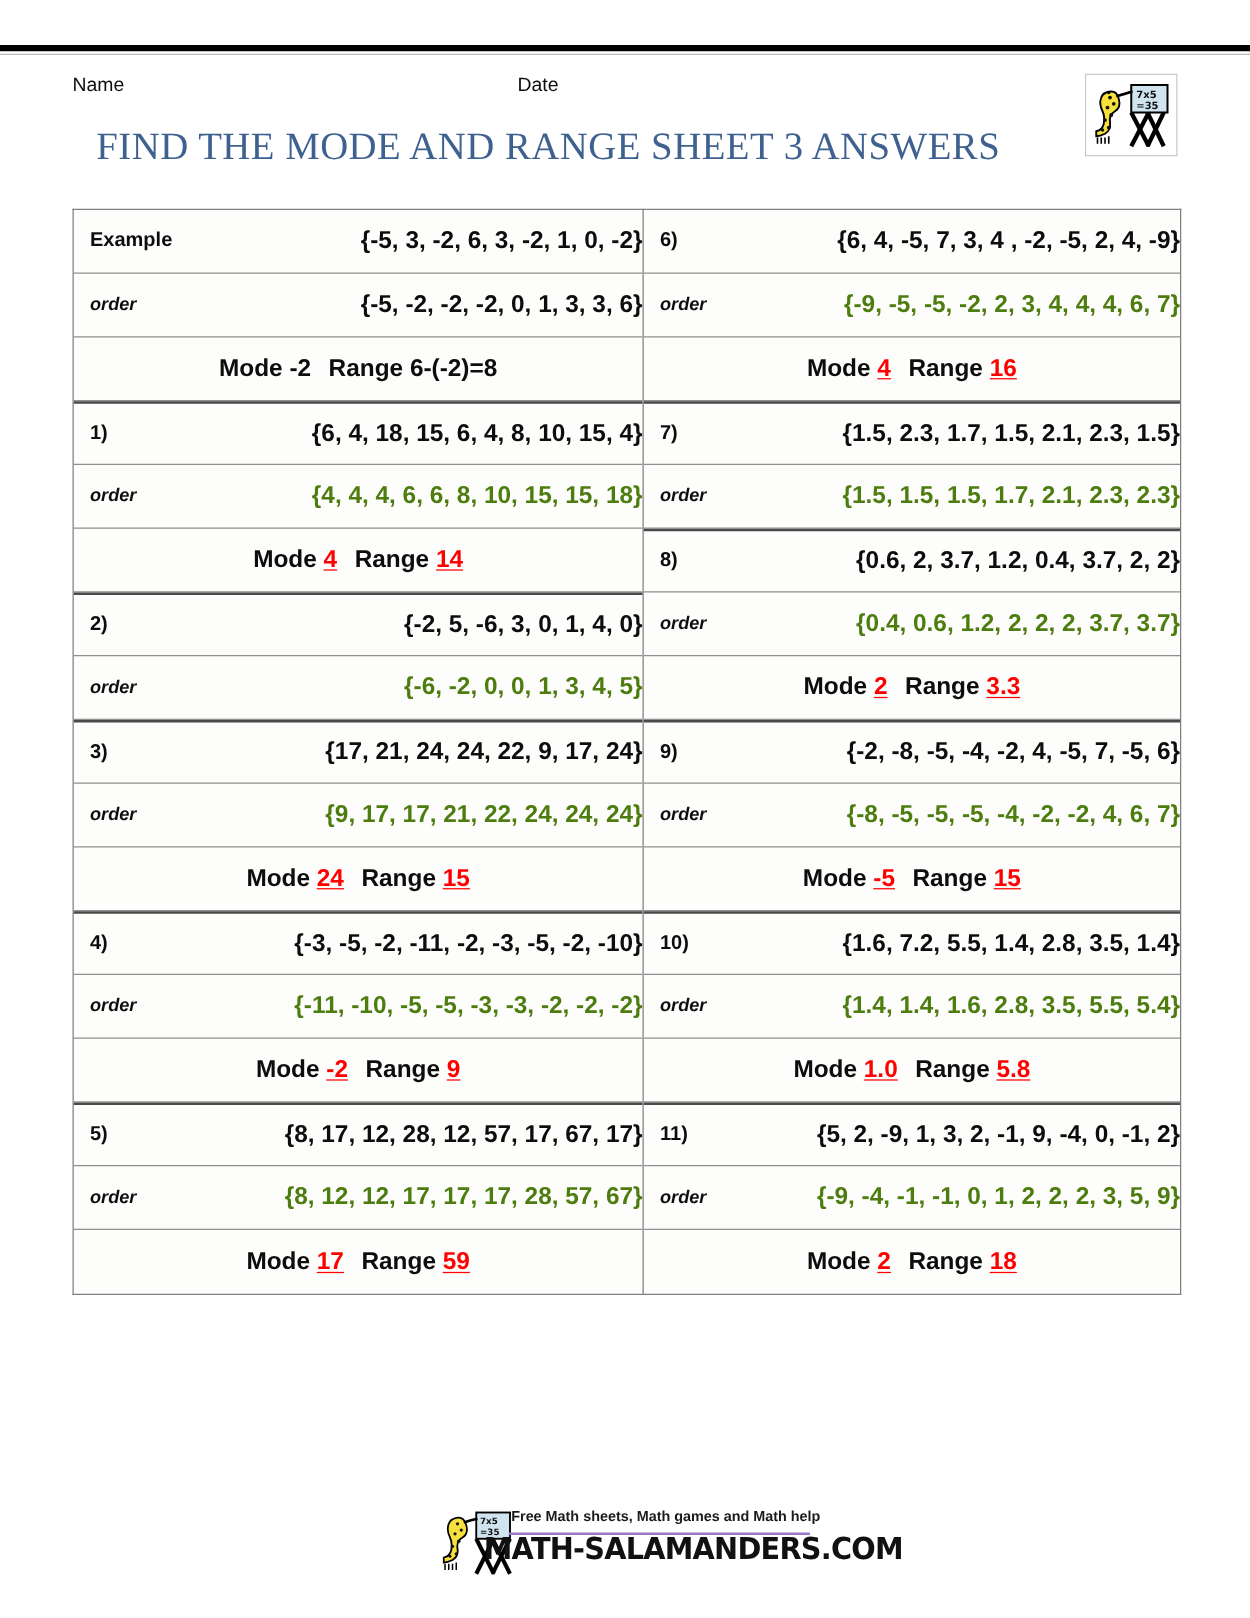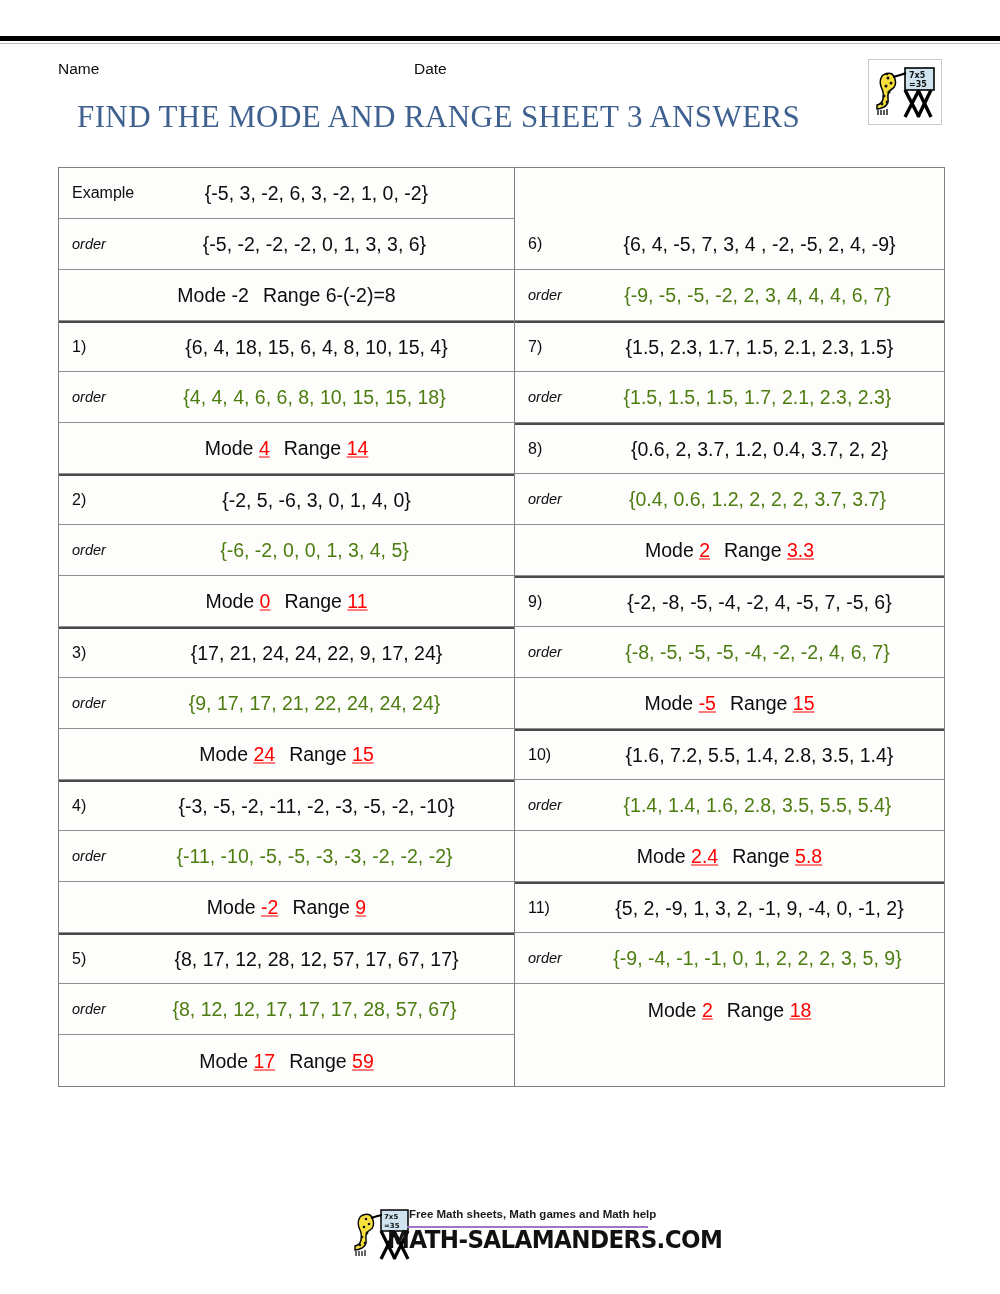--- a/index.html
+++ b/index.html
@@ -107,20 +107,21 @@
   .block td {
     border: none;
     padding: 0;
   }
 
   .cell {
     position: relative;
     height: 51px;
     box-sizing: border-box;
     border-bottom: 1px solid #8f8f8f;
+    font-weight: bold;
   }
   .cell.thick-top {
     border-top: 2px solid #4a4a4a;
   }
   .cell.last-row {
     border-bottom: none;
   }
 
   .tag {
     position: absolute;
@@ -135,21 +136,21 @@
     font-style: italic;
     font-size: 14.5px;
   }
 
   .values {
     position: absolute;
     left: 0;
     right: 0;
     top: 50%;
     transform: translateY(-50%);
-    text-align: center;
+    text-align: right;
     font-size: 19.5px;
     color: #0d0d0d;
     white-space: nowrap;
     padding-left: 56px;
     box-sizing: border-box;
   }
   .values.answer { color: #4d7c0f; }
 
   .values.l  { padding-left: 60px; }
 
@@ -335,27 +336,20 @@
               <tr>
                 <td>
                   <div class="cell">
                     <span class="tag order">order</span>
                     <span class="values answer">{-6, -2, 0, 0, 1, 3, 4, 5}</span>
                   </div>
                 </td>
               </tr>
               <tr>
                 <td>
-                  <div class="cell">
-                    <span class="result"><span>Mode</span> <span class="ans">0</span><span class="gap"></span><span>Range</span> <span class="ans">11</span></span>
-                  </div>
-                </td>
-              </tr>
-              <tr>
-                <td>
                   <div class="cell thick-top">
                     <span class="tag">3)</span>
                     <span class="values l">{17, 21, 24, 24, 22, 9, 17, 24}</span>
                   </div>
                 </td>
               </tr>
               <tr>
                 <td>
                   <div class="cell">
                     <span class="tag order">order</span>
@@ -433,20 +427,27 @@
               <tr>
                 <td>
                   <div class="cell">
                     <span class="tag order">order</span>
                     <span class="values answer">{-9, -5, -5, -2, 2, 3, 4, 4, 4, 6, 7}</span>
                   </div>
                 </td>
               </tr>
               <tr>
                 <td>
+                  <div class="cell">
+                    <span class="result"><span>Mode</span> <span class="ans">4</span><span class="gap"></span><span>Range</span> <span class="ans">16</span></span>
+                  </div>
+                </td>
+              </tr>
+              <tr>
+                <td>
                   <div class="cell thick-top">
                     <span class="tag">7)</span>
                     <span class="values l">{1.5, 2.3, 1.7, 1.5, 2.1, 2.3, 1.5}</span>
                   </div>
                 </td>
               </tr>
               <tr>
                 <td>
                   <div class="cell">
                     <span class="tag order">order</span>
@@ -512,21 +513,21 @@
                 <td>
                   <div class="cell">
                     <span class="tag order">order</span>
                     <span class="values answer">{1.4, 1.4, 1.6, 2.8, 3.5, 5.5, 5.4}</span>
                   </div>
                 </td>
               </tr>
               <tr>
                 <td>
                   <div class="cell">
-                    <span class="result"><span>Mode</span> <span class="ans">2.4</span><span class="gap"></span><span>Range</span> <span class="ans">5.8</span></span>
+                    <span class="result"><span>Mode</span> <span class="ans">1.0</span><span class="gap"></span><span>Range</span> <span class="ans">5.8</span></span>
                   </div>
                 </td>
               </tr>
               <tr>
                 <td>
                   <div class="cell thick-top">
                     <span class="tag">11)</span>
                     <span class="values l">{5, 2, -9, 1, 3, 2, -1, 9, -4, 0, -1, 2}</span>
                   </div>
                 </td>

